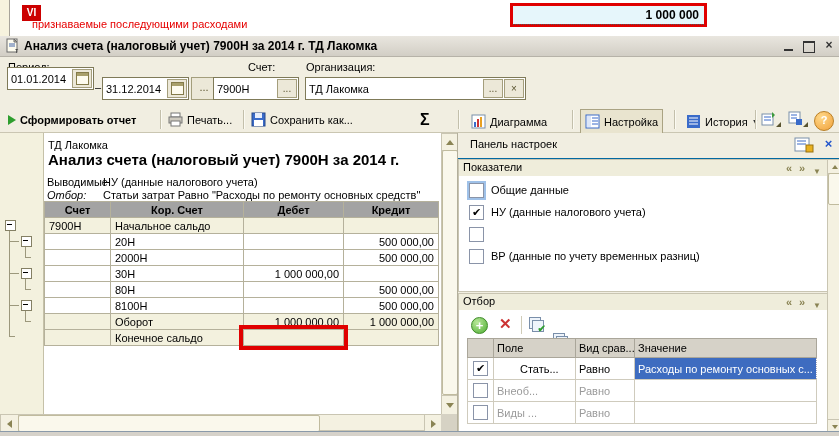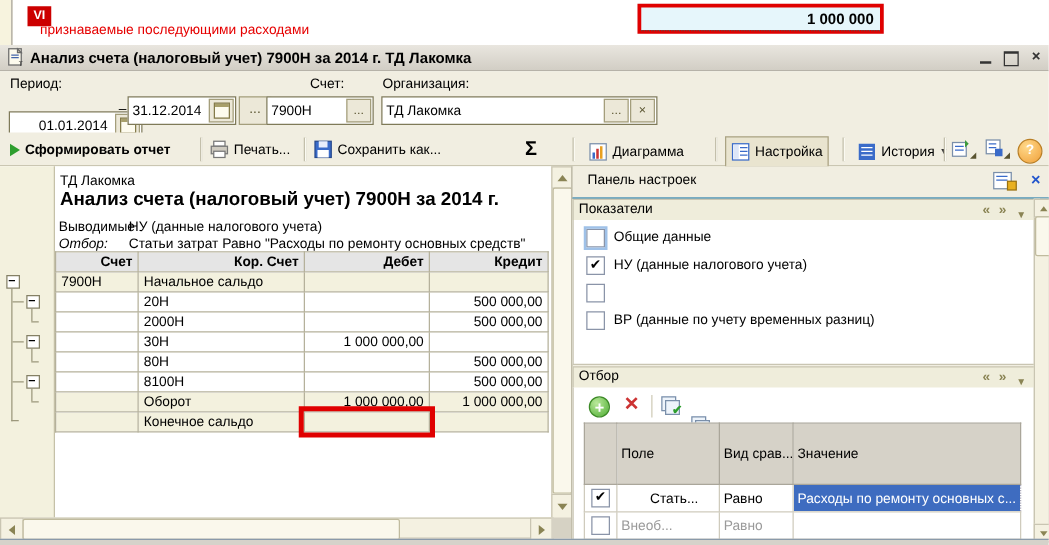--- a/index.html
+++ b/index.html
@@ -49,21 +49,21 @@
               border-left:5px solid transparent;border-bottom:5px solid #5a5430;}
   
   .report{left:0;top:133px;width:457px;height:299px;background:#fff;}
   .gutter{left:0;top:0;width:44px;height:281px;background:#f3f1de;border-right:1px solid #c5c1a8;}
   .rtitle-org{left:48px;top:6px;font-size:11px;}
   .rtitle-main{left:48px;top:18px;font-size:15px;font-weight:bold;white-space:nowrap;}
   .rmeta{position:absolute;font-size:11px;white-space:nowrap;}
   table.sheet{position:absolute;left:44px;top:68px;border-collapse:collapse;table-layout:fixed;}
   table.sheet td,table.sheet th{border:1px solid #b5b19b;height:15px;padding:0 4px;font-weight:normal;
         font-size:11px;overflow:hidden;white-space:nowrap;}
-  table.sheet th{background:#e5e5e5;font-weight:bold;text-align:right;margin-top:10px;}
+  table.sheet th{background:#a3a3a3;font-weight:bold;text-align:center;margin-top:10px;}
   td.num{text-align:right;}
   tr.beige td{background:#f3f1de;}
   .redbox{border:4px solid #e00000;background:transparent;pointer-events:none;}
   .tree-minus{position:absolute;width:9px;height:9px;border:1px solid #848064;background:#fff;}
   .tree-minus::after{content:"";position:absolute;left:1px;top:3px;width:5px;height:1px;background:#000;}
   .tline{position:absolute;background:#9c987c;}
   
   .sb{background:#f4f1e1;border:1px solid #c9c5b2;}
   .sb-btn{position:absolute;background:#f4f1e1;border:1px solid #c9c5b2;display:flex;align-items:center;justify-content:center;}
   .arrow{width:0;height:0;}
@@ -81,21 +81,21 @@
   .sec-bar{position:absolute;left:0;width:368px;height:17px;background:#efeddb;border:1px solid #c9c5b2;
            font-size:11px;line-height:15px;padding-left:4px;}
   .chev{position:absolute;top:1px;color:#8a8454;font-size:11px;font-weight:bold;}
   .white-box{position:absolute;left:0;width:368px;background:#fff;border:1px solid #c9c5b2;border-top:none;}
   .cb{position:absolute;width:13px;height:13px;background:#fff;border:1px solid #8a94a8;
       text-align:center;line-height:12px;font-size:11px;color:#000;}
   .cb.focus{outline:2px solid #9fc1e8;}
   .cb-label{position:absolute;font-size:11px;white-space:nowrap;}
   .ftable{position:absolute;border-collapse:collapse;table-layout:fixed;background:#fff;}
   .ftable th{background:#d6d2c8;border:1px solid #aaa69a;font-weight:normal;text-align:left;
-             font-size:11px;height:16px;padding:16px 3px;overflow:hidden;white-space:nowrap;}
+             font-size:11px;height:16px;padding:1px 3px;overflow:hidden;white-space:nowrap;}
   .ftable td{border:1px solid #cfcbbd;height:21px;padding:0 3px;font-size:11px;
              overflow:hidden;white-space:nowrap;}
   .ftable td.selval{background:#3e6cc0;color:#fff;border:1px dotted #aab;}
   .gray{color:#9a9a9a;}
   .cell-cb{width:13px;height:13px;background:#fff;border:1px solid #8a94a8;margin:0 auto;
            text-align:center;line-height:12px;font-size:11px;}
   
   .plus-circle{width:17px;height:17px;border-radius:50%;background:radial-gradient(circle at 35% 30%,#b9e89a,#4fae33);
                border:1px solid #3c8a26;color:#fff;font-weight:bold;text-align:center;line-height:15px;font-size:13px;}
   .red-x{color:#cc3333;font-weight:bold;font-size:15px;line-height:17px;}
@@ -134,21 +134,21 @@
     </span>
   <span class="win-btn" style="left:821px;">×</span>
 </div>
 
 <div class="abs win-body"></div>
 
 <span class="flabel" style="left:8px;top:61px;">Период:</span>
 <span class="flabel" style="left:248px;top:61px;">Счет:</span>
 <span class="flabel" style="left:306px;top:61px;">Организация:</span>
 
-<div class="field" style="left:7px;top:89px;width:85px;padding-left:20px;">
+<div class="field" style="left:7px;top:67px;width:85px;">
   <span class="txt">01.01.2014</span>
   <span class="inbtn">
       <span class="cal-icon"></span>
     </span>
 </div>
 <span class="flabel" style="left:95px;top:81px;">–</span>
 <div class="field" style="left:102px;top:77px;width:85px;">
   <span class="txt">31.12.2014</span>
   <span class="inbtn">
       <span class="cal-icon"></span>

